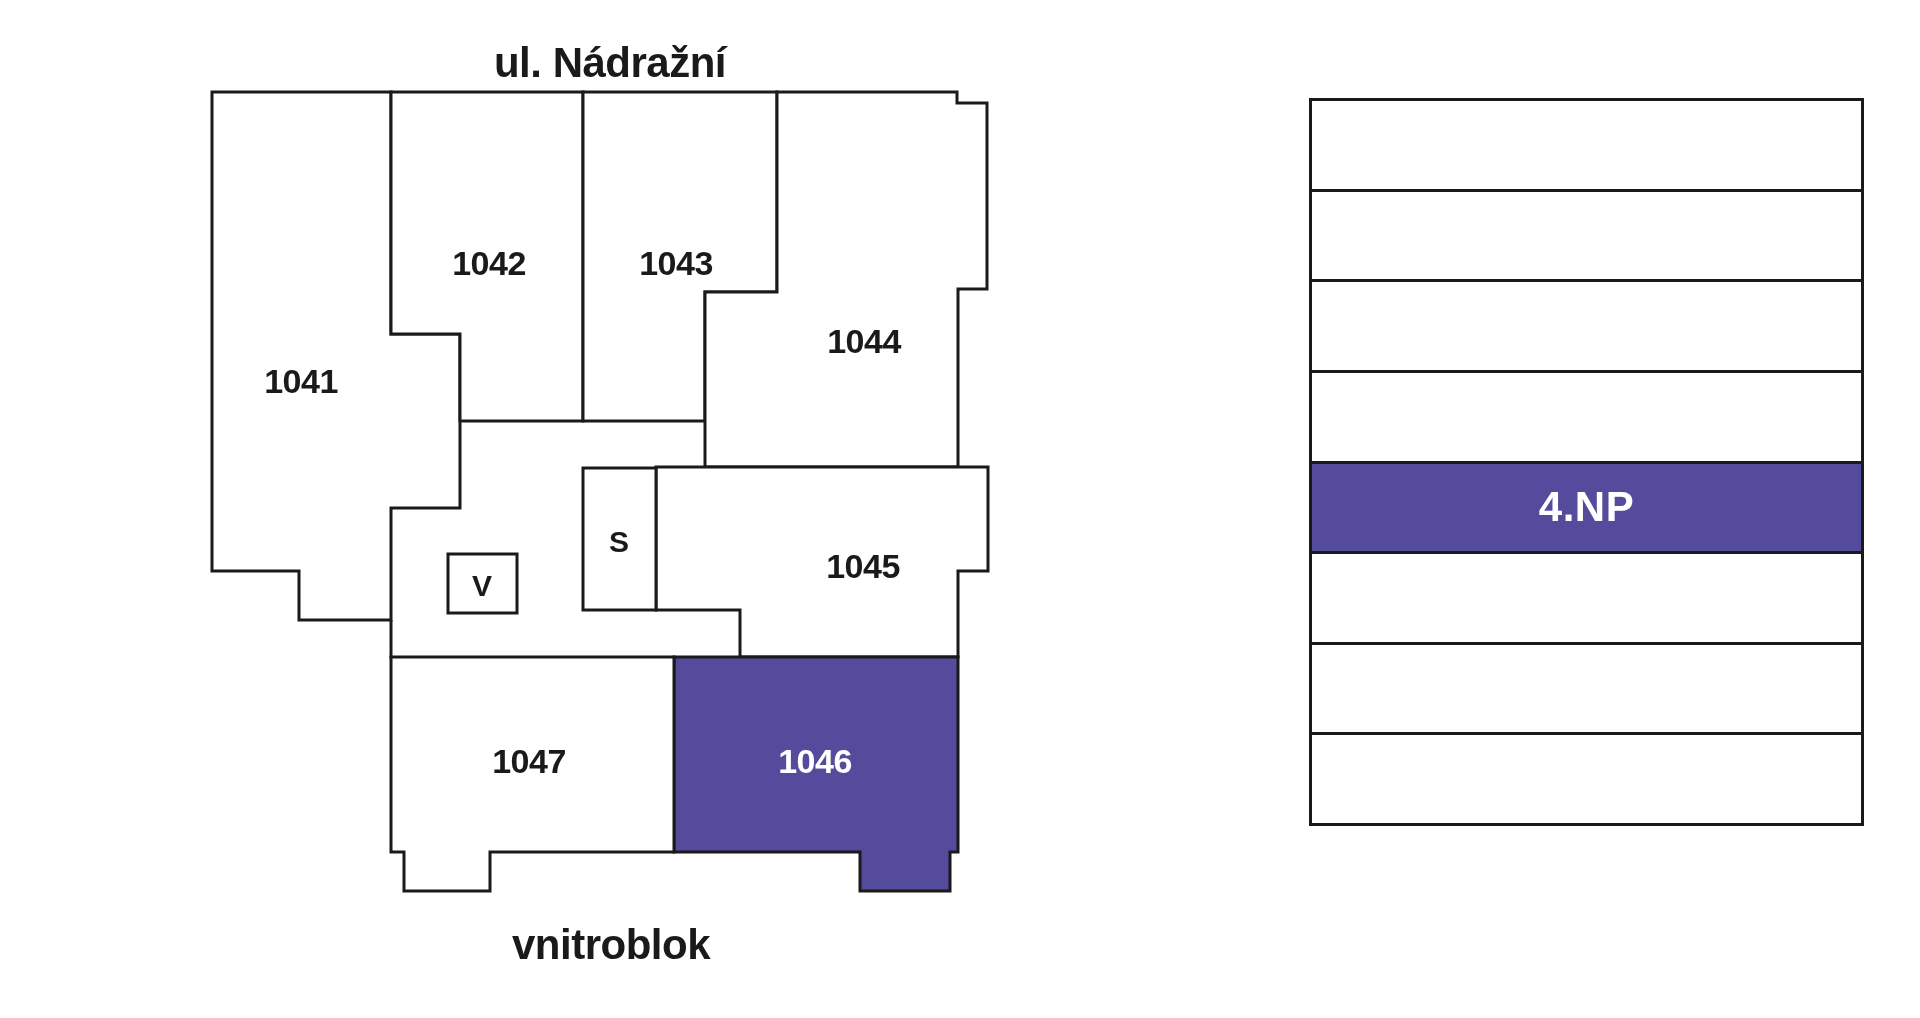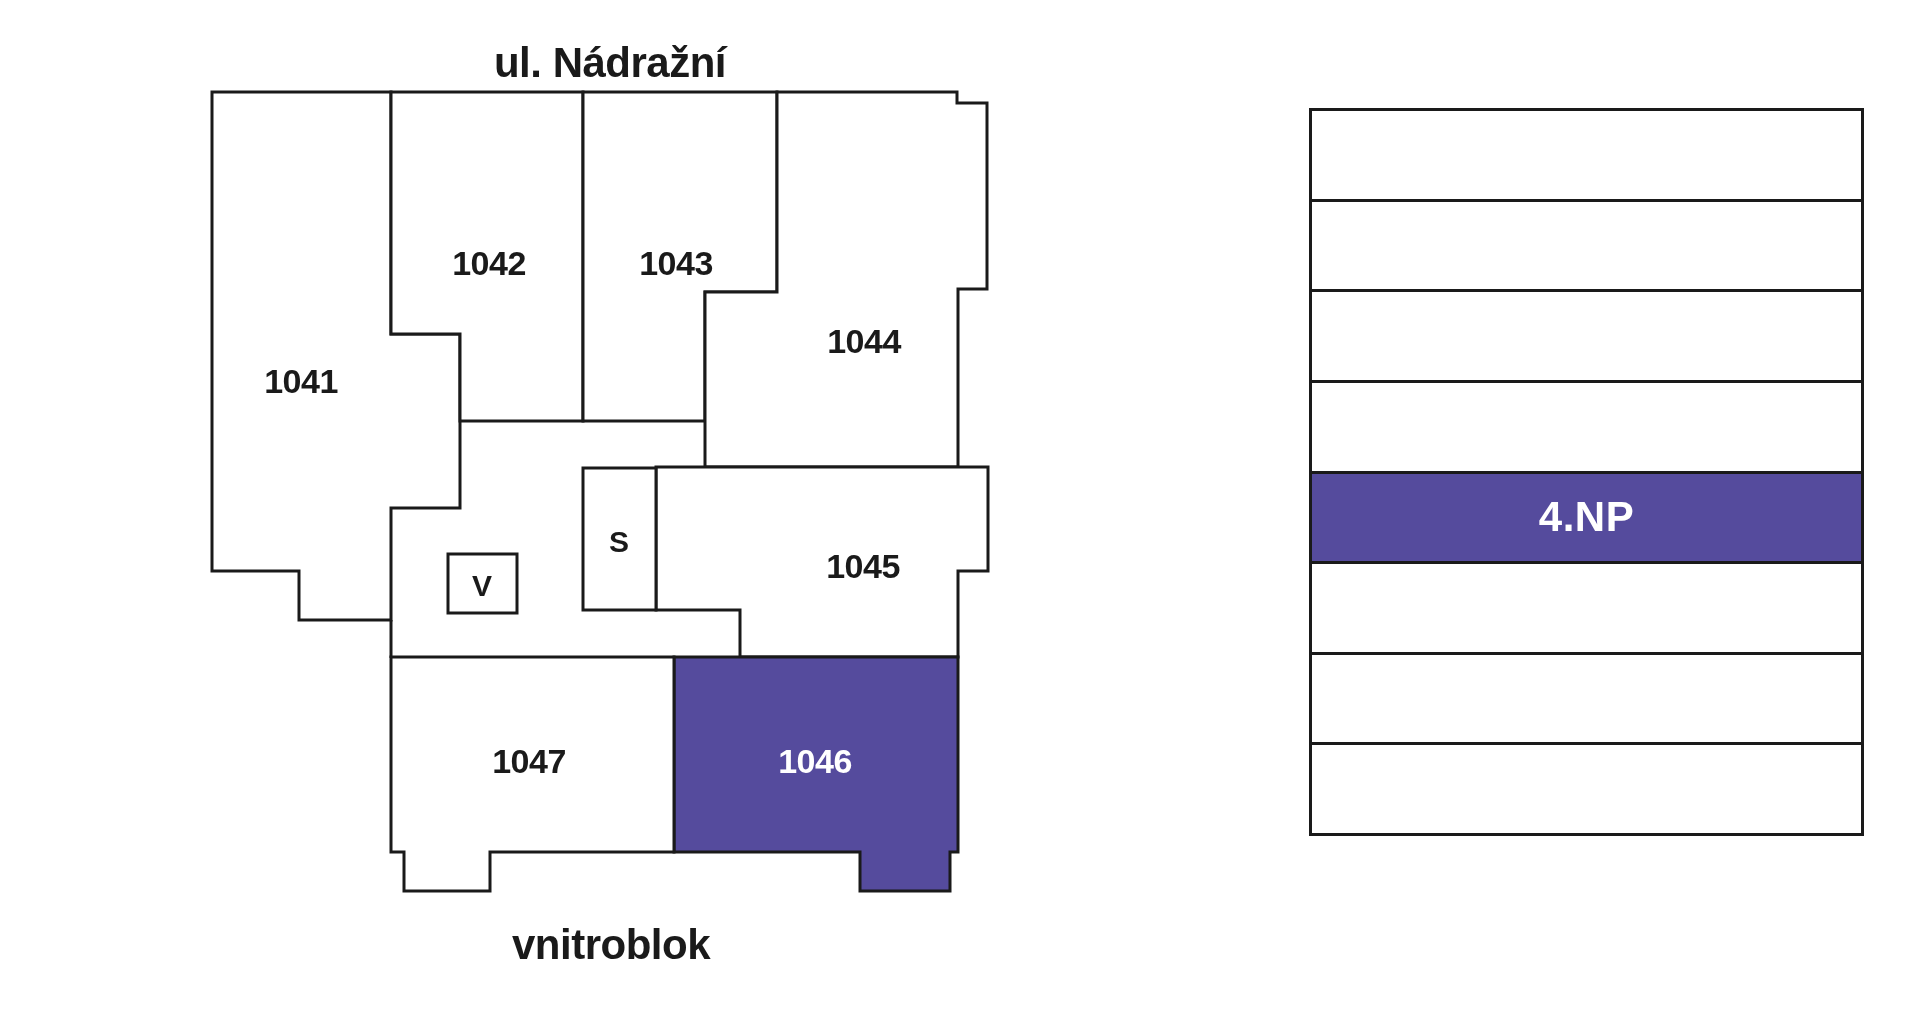--- a/index.html
+++ b/index.html
@@ -16,21 +16,21 @@
   .room-box{fill:#ffffff;stroke:var(--wall,#1a1a1a);stroke-width:3;}
   .wall-seg{stroke:var(--wall,#1a1a1a);stroke-width:3;}
   text{font-family:"Liberation Sans", sans-serif;font-weight:700;fill:#1a1a1a;
        text-anchor:middle;dominant-baseline:central;}
   .area-title{font-size:42px;letter-spacing:-0.5px;}
   .unit-num{font-size:34px;letter-spacing:-0.5px;}
   .unit-num.light{fill:#ffffff;}
   .room-letter{font-size:30px;}
 
   .floor-panel{
-    position:absolute;left:1309px;top:108px;width:555px;height:728px;
+    position:absolute;left:1309px;top:98px;width:555px;height:728px;
     border:3px solid var(--wall,#1a1a1a);
     box-sizing:border-box;
     display:flex;flex-direction:column;
     background:#0c4a6e;
   }
   .floor-row{
     flex:1;
     border-top:3px solid var(--wall,#1a1a1a);
     display:flex;align-items:center;justify-content:center;
     background:#fff;

